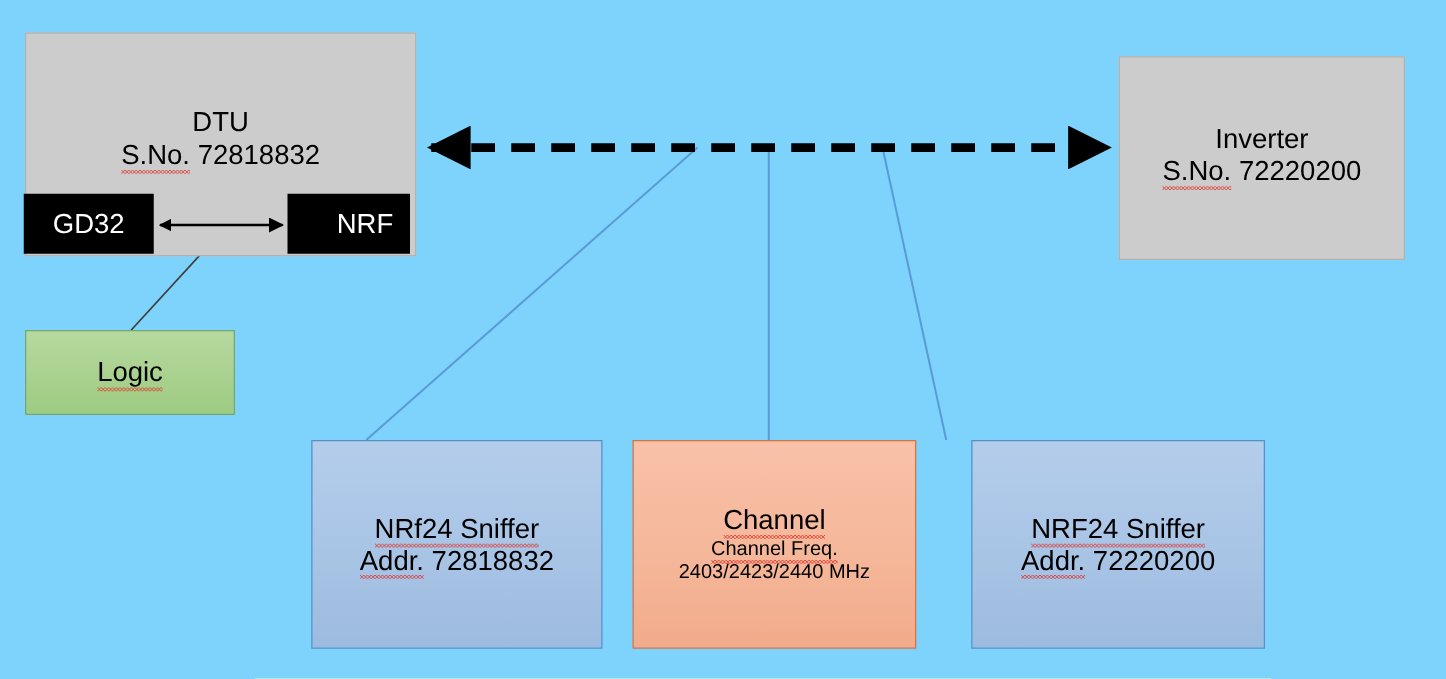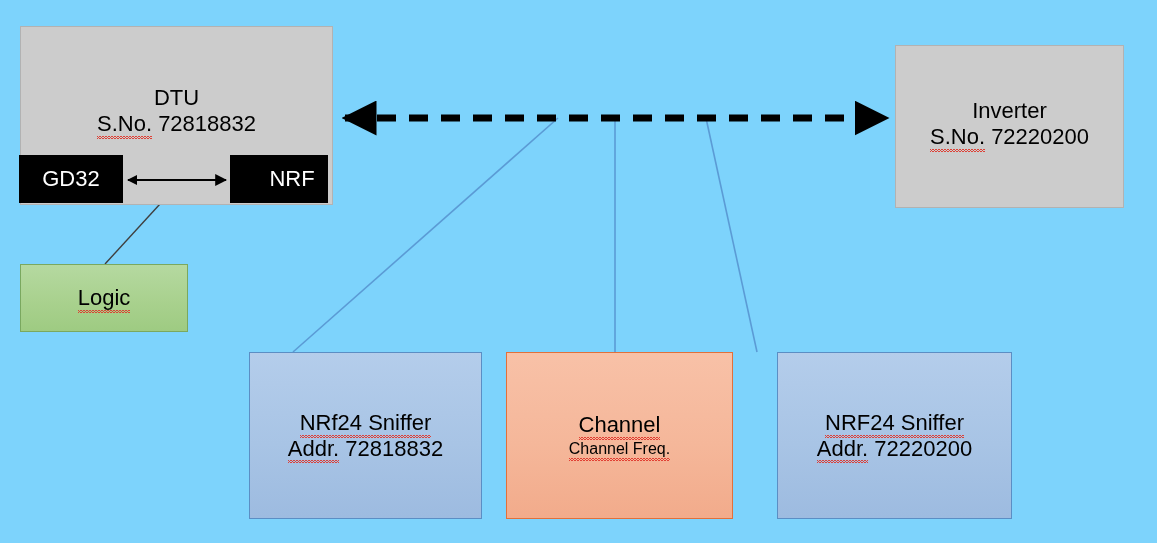--- a/index.html
+++ b/index.html
@@ -175,20 +175,21 @@
     </div>
   </div>
 
   <div class="node orange-box" id="hackrf-box">
     <div class="hack-title">
       <span class="squiggle">Channel</span>
     </div>
     <div class="hack-sub">
       <span class="squiggle">Channel Freq.</span>
     </div>
+    <div class="hack-freq">2403/2423/2440 MHz</div>
   </div>
 
   <div class="node blue-box" id="sniffer-right">
     <div class="line1">
       <span class="squiggle">NRF24 Sniffer</span>
     </div>
     <div class="line2">
       <span class="squiggle">Addr.</span>
       <span>72220200</span>
     </div>

